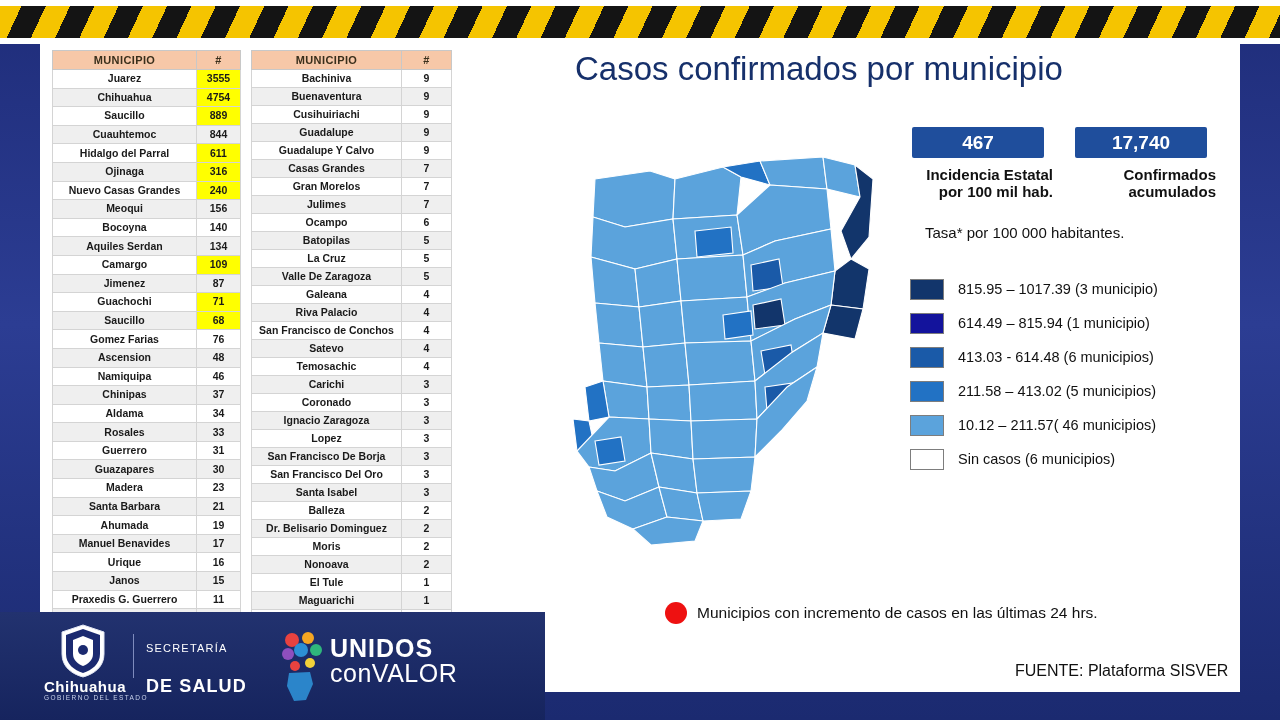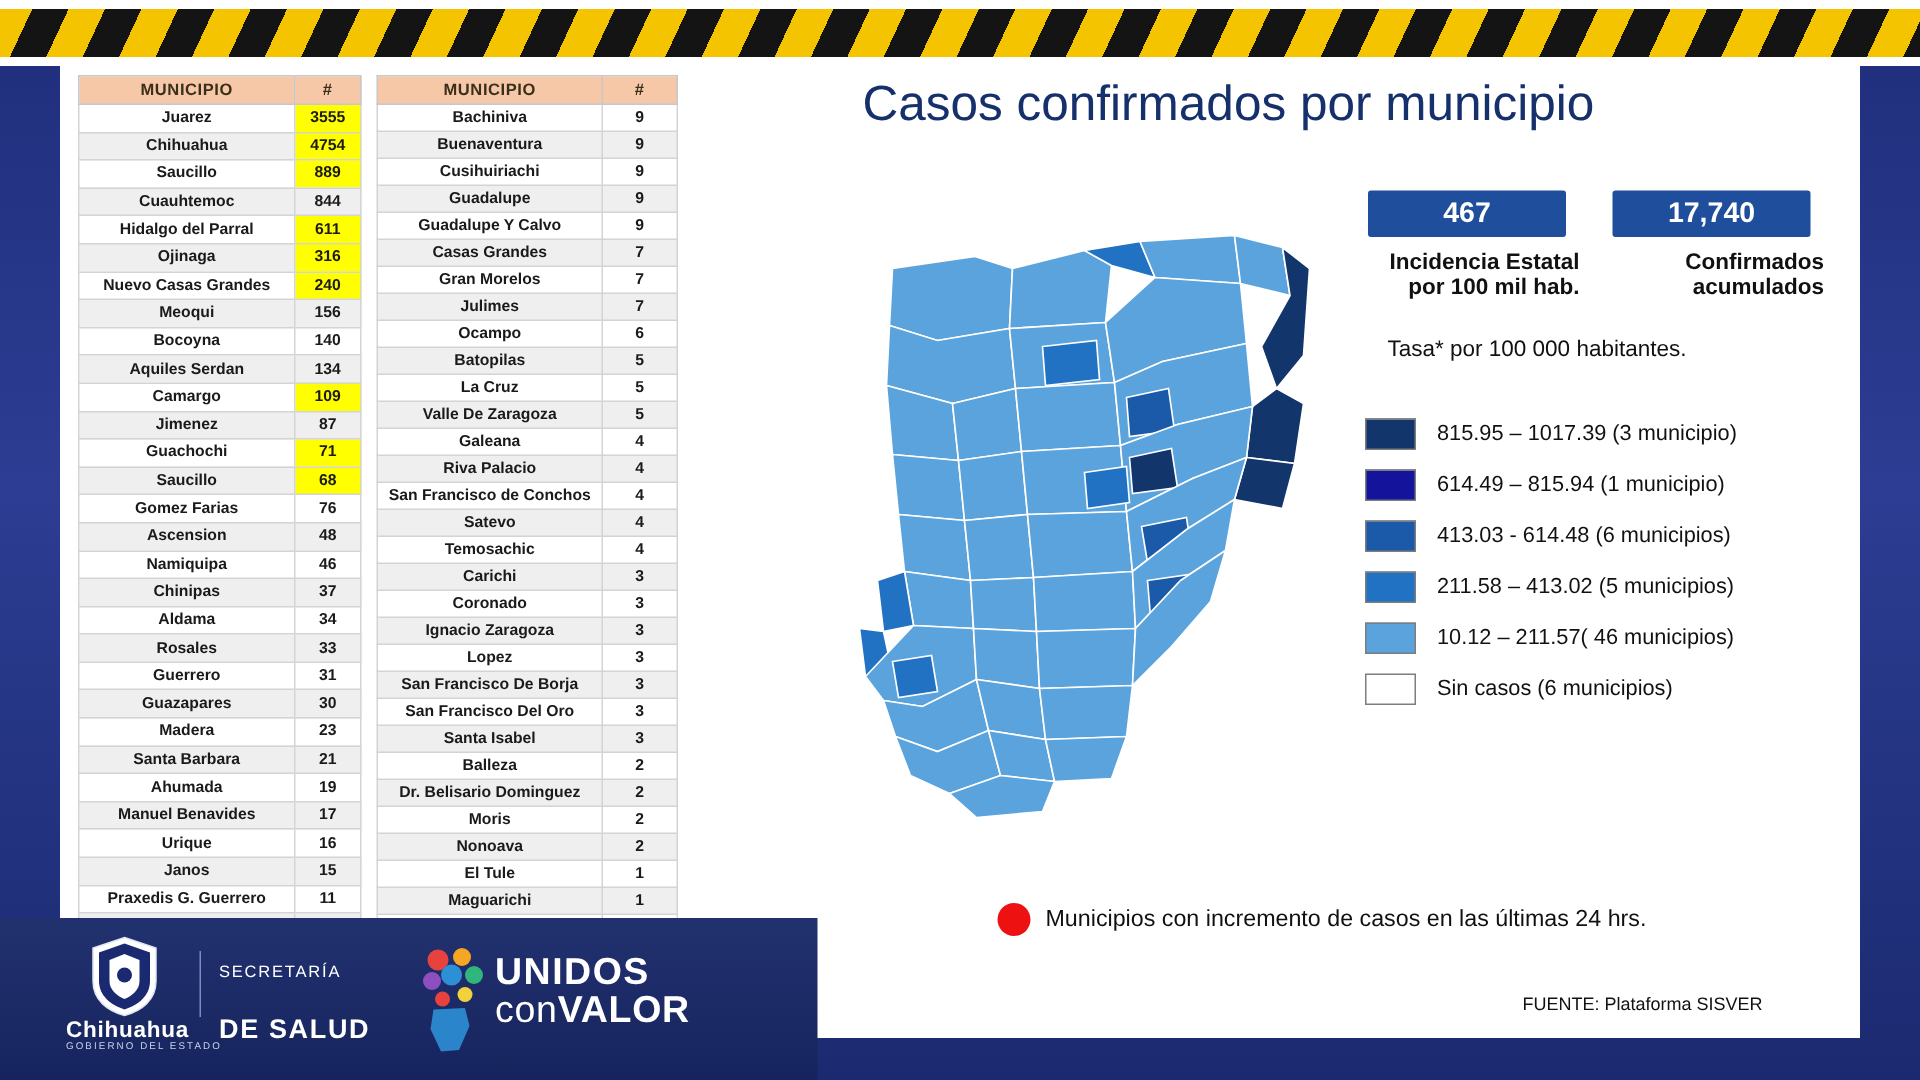--- a/index.html
+++ b/index.html
@@ -130,21 +130,21 @@
     display: flex; align-items: center;
   }
   .red-dot {
     width: 22px; height: 22px; border-radius: 50%;
     background: #ee1111; margin-right: 10px;
   }
   .redrow .txt { font-size: 15.5px; color: #111; }
 
   .fuente {
     position: absolute; left: 470px; top: 618px;
-    font-size: 12px; color: #111;
+    font-size: 16px; color: #111;
   }
 
   
   .map { position: absolute; left: 10px; top: 75px; width: 340px; height: 450px; }
 
   
   .brandbar {
     position: absolute; left: 0; top: 612px; width: 545px; height: 108px;
     background: #1b2a70;
     background: linear-gradient(180deg, #22326f 0%, #16245e 100%);
@@ -175,21 +175,21 @@
   .unidos-mark { position: absolute; left: 280px; top: 18px; width: 44px; height: 46px; }
   .unidos1 {
     position: absolute; left: 330px; top: 22px;
     color: #ffffff; font-size: 25px; font-weight: bold; letter-spacing: 1px;
   }
   .unidos2 {
     position: absolute; left: 330px; top: 47px;
     font-size: 25px; letter-spacing: 0.5px;
   }
   .unidos2 .con { color: #ffffff; font-weight: normal; }
-  .unidos2 .valor { color: #ffffff; font-weight: bold; }
+  .unidos2 .valor { color: #ffffff; font-weight: normal; }
   .mapmini { position: absolute; left: 284px; top: 58px; width: 34px; height: 34px; }
 </style>
 </head>
 <body>
 
 <div id="slide">
 
   <div class="hazard"></div>
   <div class="hazard-top-white"></div>
   <div class="hazard-bottom-white"></div>

